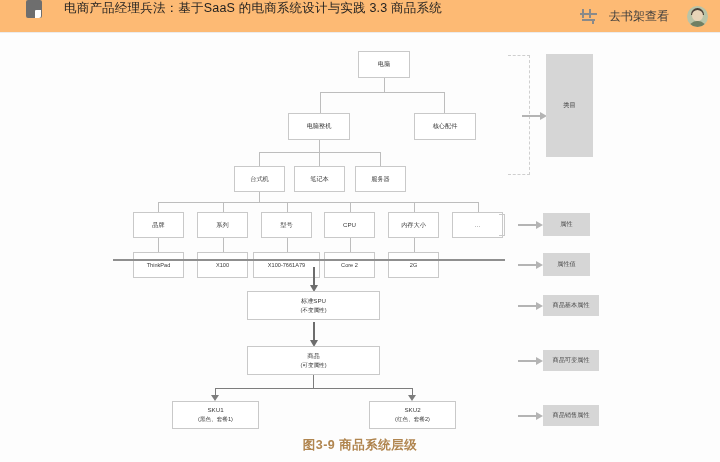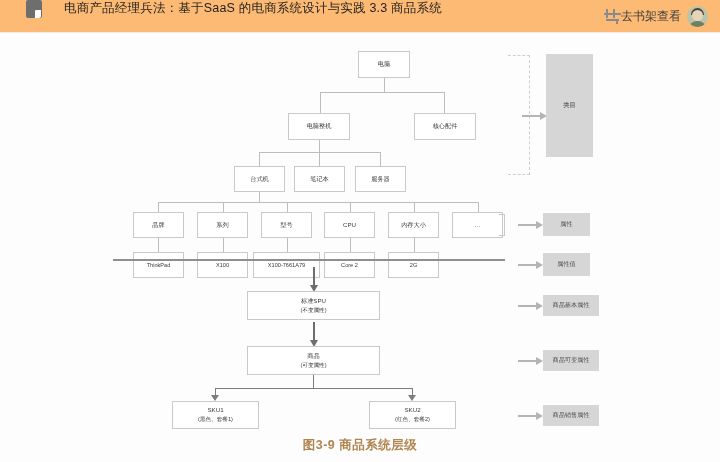--- a/index.html
+++ b/index.html
@@ -30,21 +30,21 @@
     position:absolute;left:9px;top:10px;width:6px;height:8px;
     background:#ffffff;border-radius:1px 0 2px 0;
   }
   .header-title{
     margin-left:22px;
     font-size:12.5px;color:#1f1f1f;letter-spacing:.2px;
     white-space:nowrap;
   }
   .header-right{
     position:absolute;right:12px;top:0;height:33px;
-    display:flex;align-items:center;gap:0;
+    display:flex;align-items:center;gap:12px;
   }
   .shelf-icon{
     width:17px;height:15px;position:relative;
   }
   .shelf-icon i{position:absolute;background:#8a8a8a;display:block;}
   .shelf-icon .v1{left:2px;top:0;width:2px;height:9px;}
   .shelf-icon .v2{left:9px;top:0;width:2px;height:9px;}
   .shelf-icon .h1{left:0;top:4px;width:17px;height:2px;}
   .shelf-icon .h2{left:2px;top:10px;width:13px;height:2px;}
   .shelf-icon .h3{left:12px;top:10px;width:2px;height:5px;}

